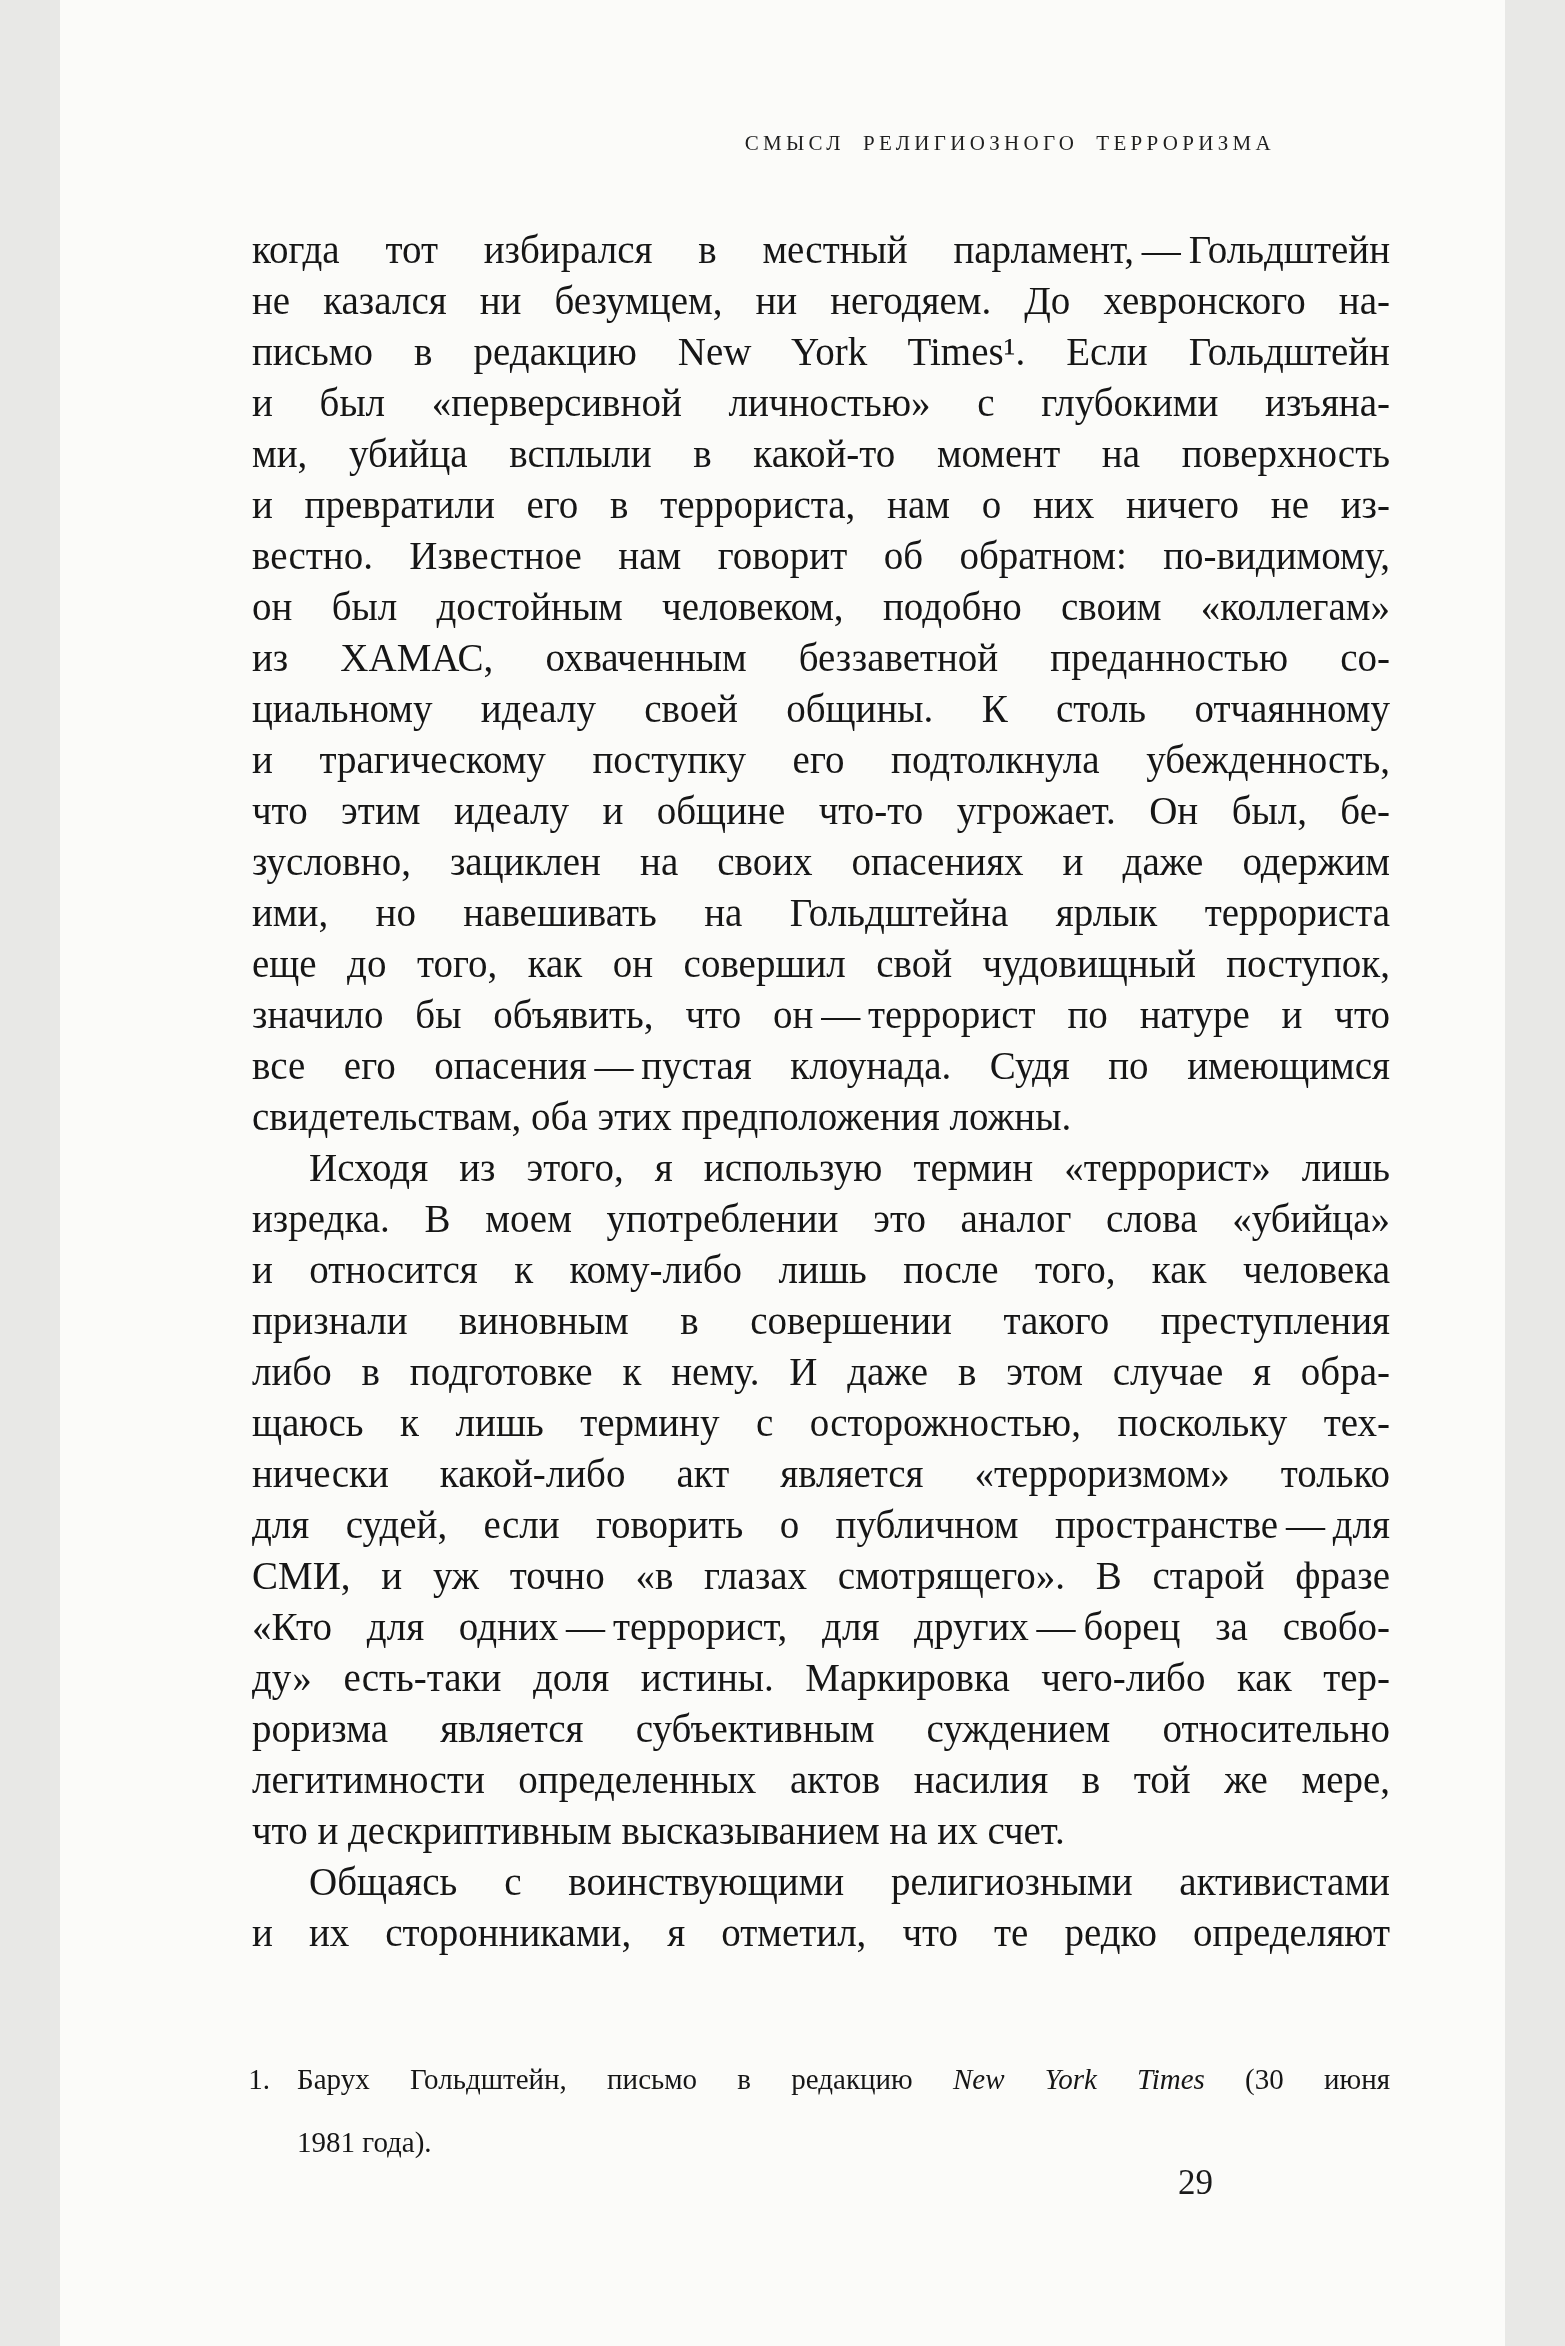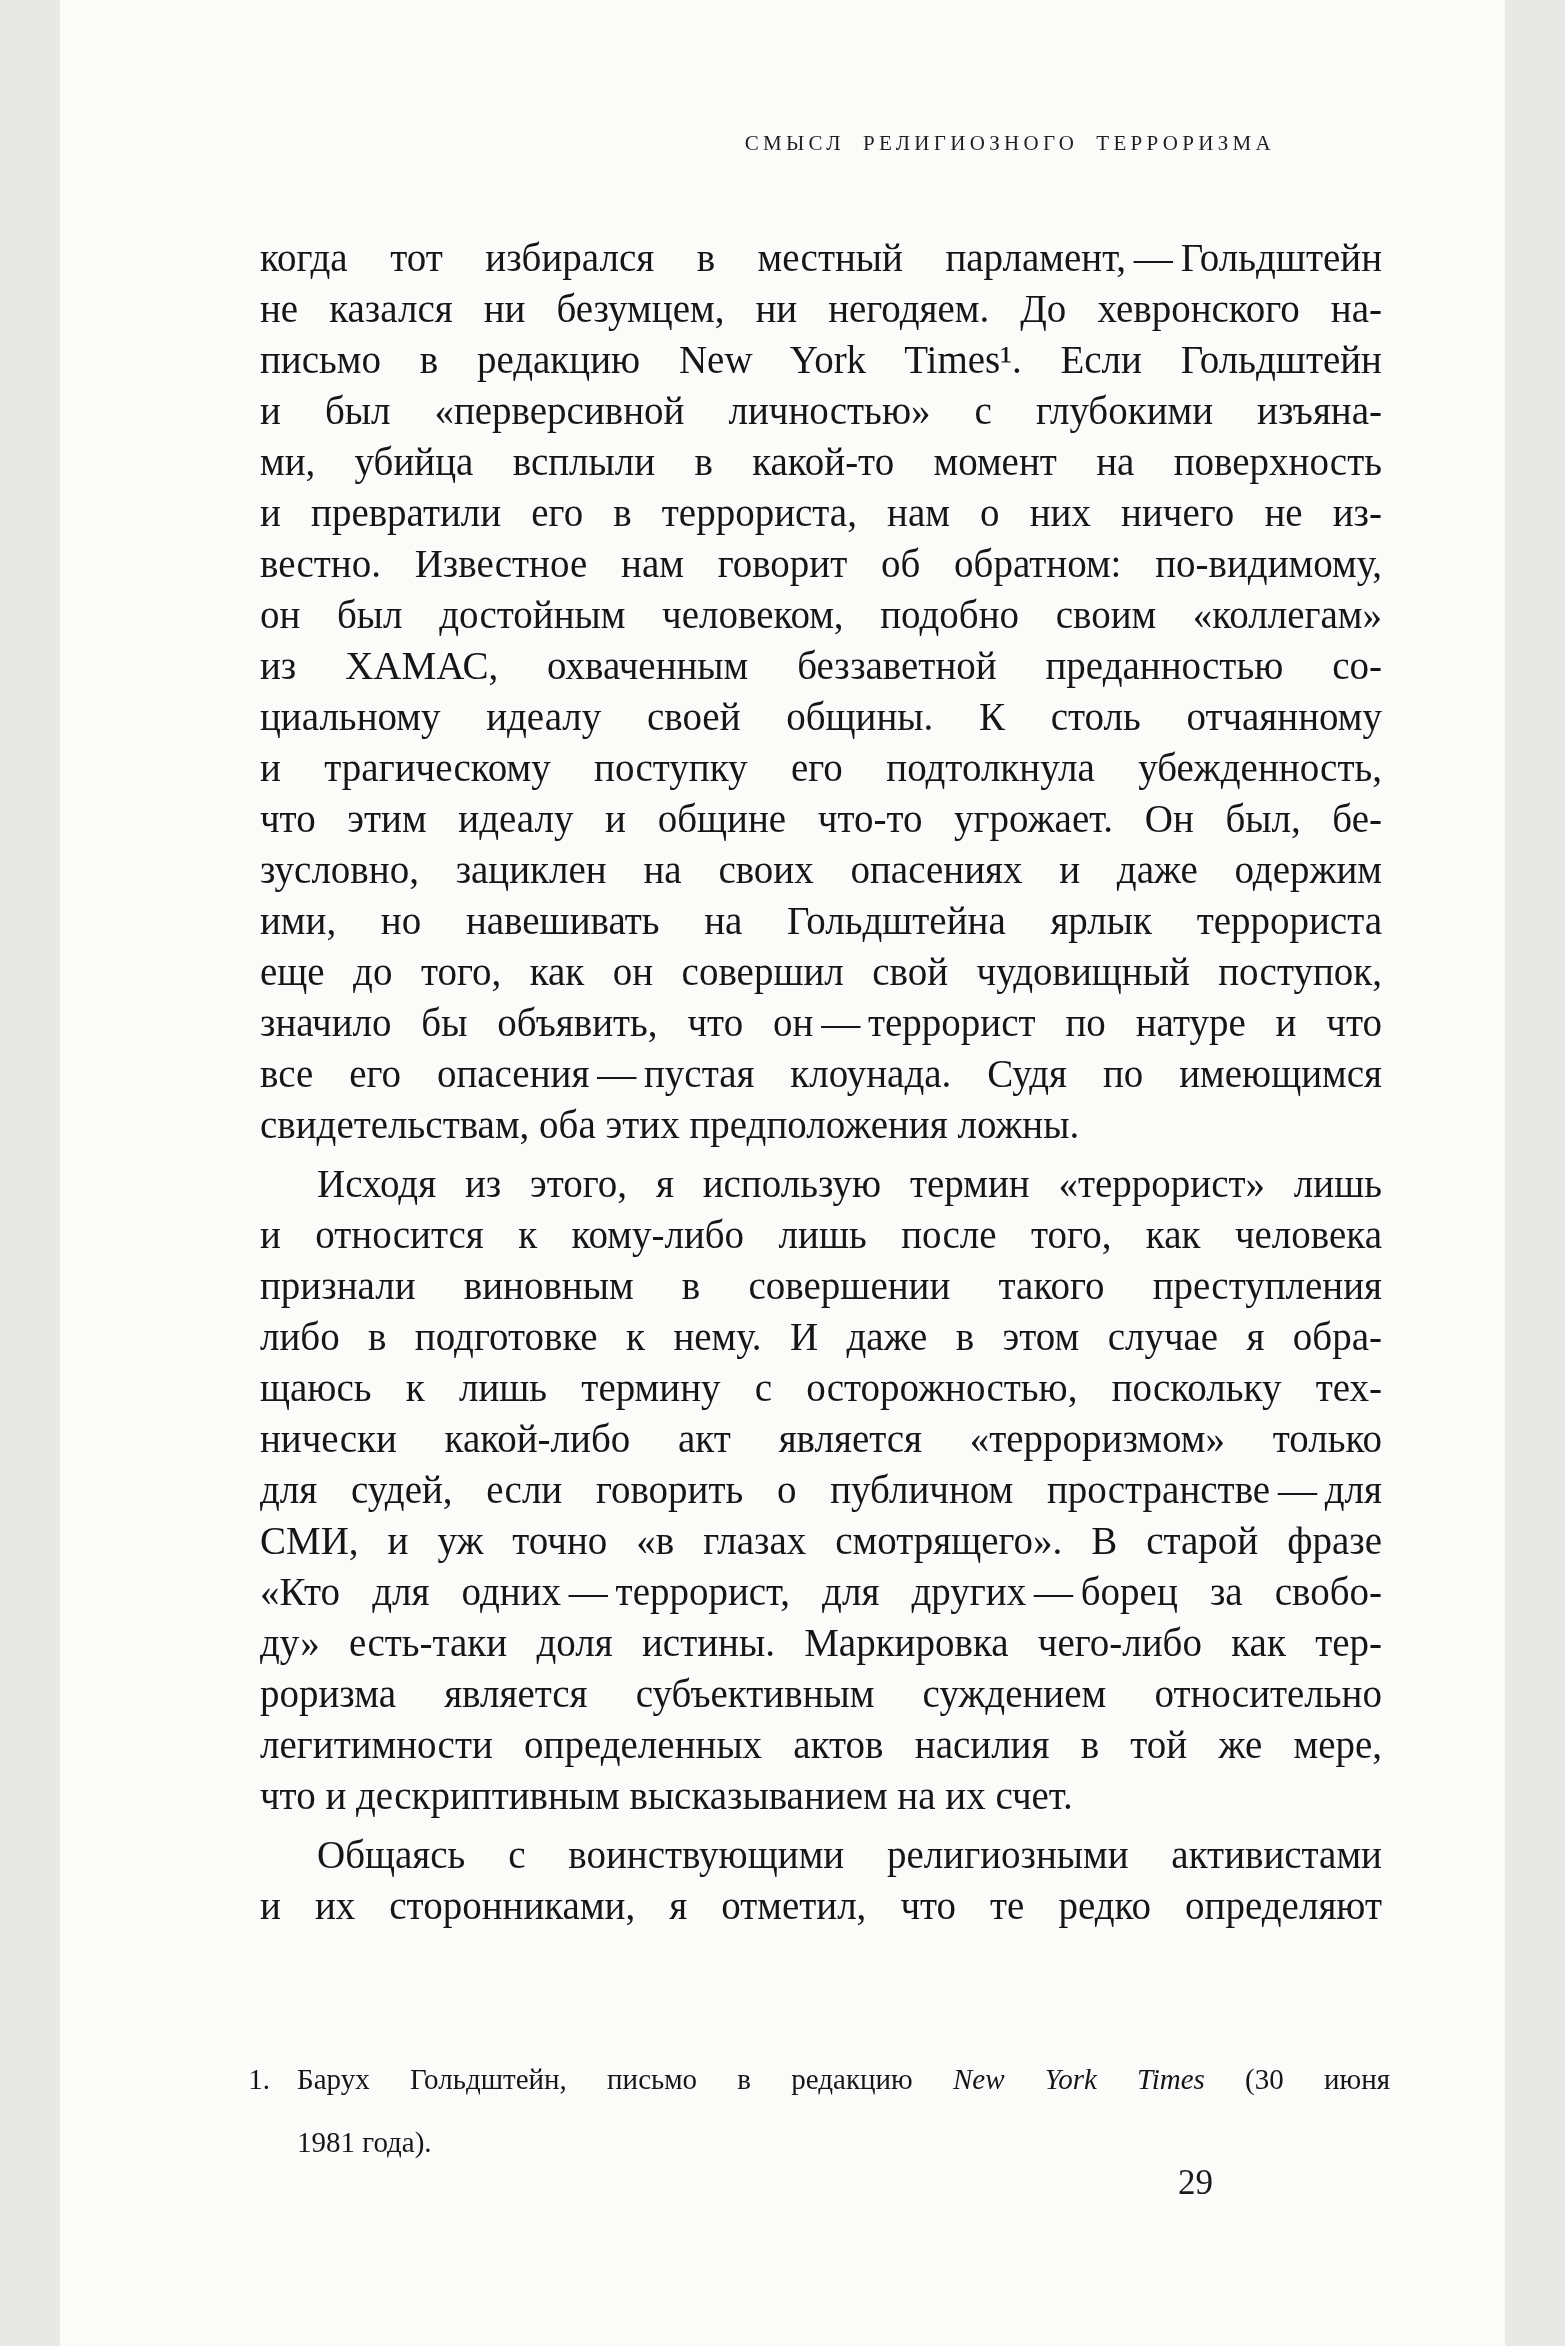--- a/index.html
+++ b/index.html
@@ -29,21 +29,21 @@
     white-space: nowrap;
   }
   .body-text {
     position: absolute;
     top: 224px;
     left: 192px;
     width: 1138px;
     font-size: 39px;
     line-height: 51px;
   }
-  .paragraph { margin: 8px; }
+  .paragraph { margin: 0; }
   .line {
     text-align: justify;
     text-align-last: justify;
     min-height: 51px;
   }
   .line.first-indented { text-indent: 57px; }
   .line.para-end { text-align-last: left; }
   .footnote {
     position: absolute;
     top: 2038px;
@@ -99,20 +99,21 @@
         <div class="line">что этим идеалу и общине что-то угрожает. Он был, бе-</div>
         <div class="line">зусловно, зациклен на своих опасениях и даже одержим</div>
         <div class="line">ими, но навешивать на Гольдштейна ярлык террориста</div>
         <div class="line">еще до того, как он совершил свой чудовищный поступок,</div>
         <div class="line">значило бы объявить, что он — террорист по натуре и что</div>
         <div class="line">все его опасения — пустая клоунада. Судя по имеющимся</div>
         <div class="line para-end">свидетельствам, оба этих предположения ложны.</div>
       </div>
       <div class="paragraph">
         <div class="line first-indented">Исходя из этого, я использую термин «террорист» лишь</div>
+        <div class="line">изредка. В моем употреблении это аналог слова «убийца»</div>
         <div class="line">и относится к кому-либо лишь после того, как человека</div>
         <div class="line">признали виновным в совершении такого преступления</div>
         <div class="line">либо в подготовке к нему. И даже в этом случае я обра-</div>
         <div class="line">щаюсь к лишь термину с осторожностью, поскольку тех-</div>
         <div class="line">нически какой-либо акт является «терроризмом» только</div>
         <div class="line">для судей, если говорить о публичном пространстве — для</div>
         <div class="line">СМИ, и уж точно «в глазах смотрящего». В старой фразе</div>
         <div class="line">«Кто для одних — террорист, для других — борец за свобо-</div>
         <div class="line">ду» есть-таки доля истины. Маркировка чего-либо как тер-</div>
         <div class="line">роризма является субъективным суждением относительно</div>

